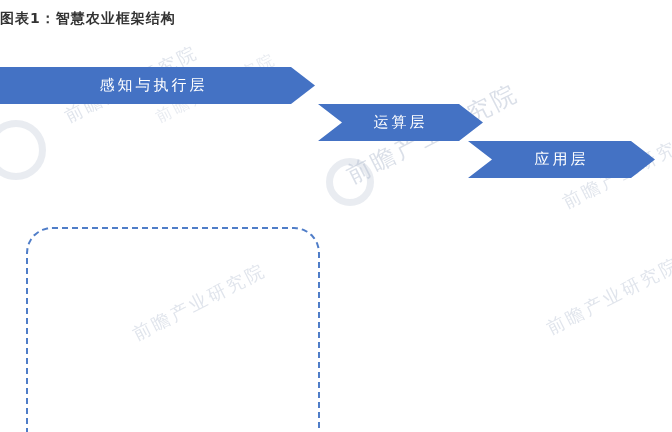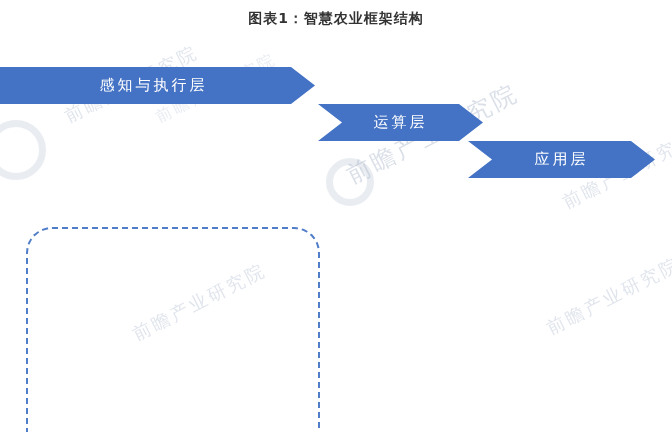--- a/index.html
+++ b/index.html
@@ -1,21 +1,21 @@
 <!DOCTYPE html>
 <html><head>
 <meta charset="utf-8">
 <style>
   html,body{margin:0;padding:0;background:#fff;}
   .figure{
     position:relative;width:672px;height:432px;background:#ffffff;overflow:hidden;
     font-family:"DejaVu Sans","Liberation Sans",sans-serif;
   }
   .title{
-    position:absolute;top:10px;left:0;width:100%;text-align:center;
+    position:absolute;top:10px;left:0;width:100%;
     font-size:14px;font-weight:bold;color:#333;letter-spacing:1px;
   }
   
   .banner{
     position:absolute;top:49px;height:37px;background:#4472C4;color:#fff;
     display:flex;align-items:center;justify-content:center;
     font-size:15px;letter-spacing:3px;box-sizing:border-box;
   }
   .banner-first{left:0;width:315px;padding-right:24px;
     clip-path:polygon(0 0,calc(100% - 24px) 0,100% 50%,calc(100% - 24px) 100%,0 100%);padding-left:16px;}

